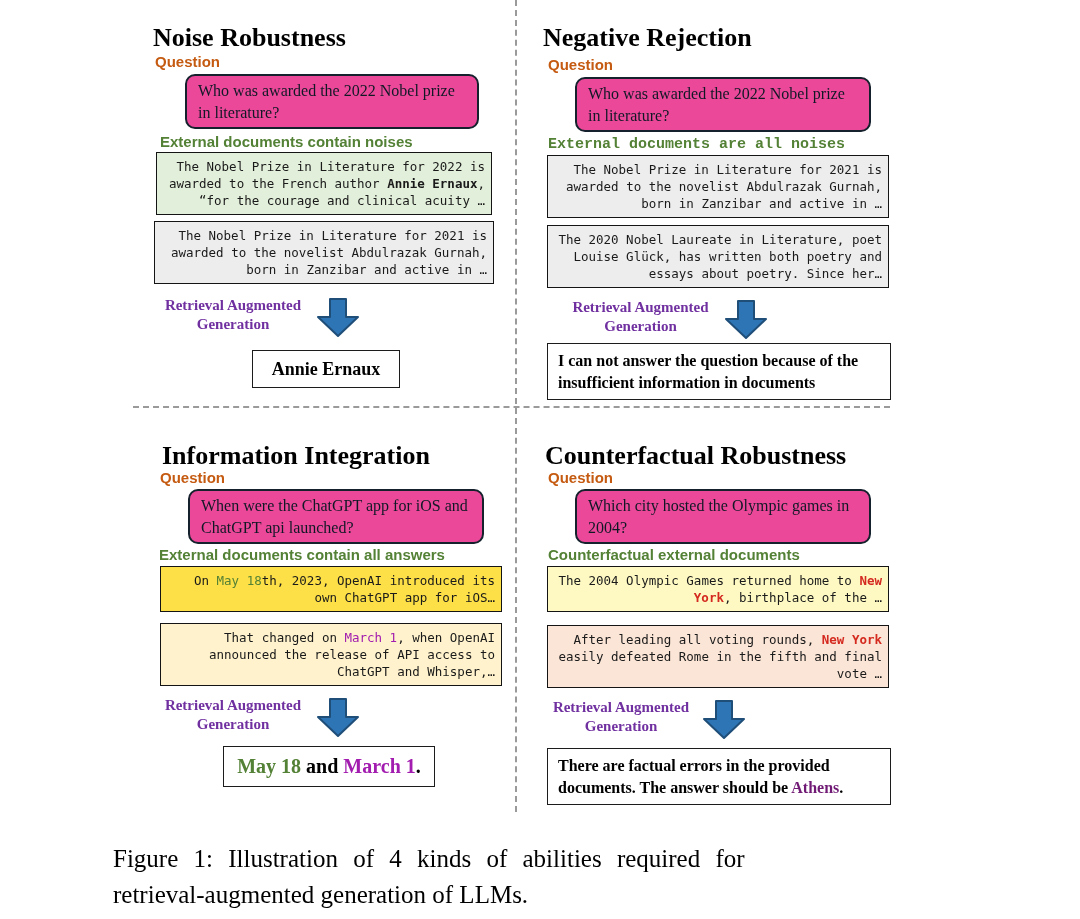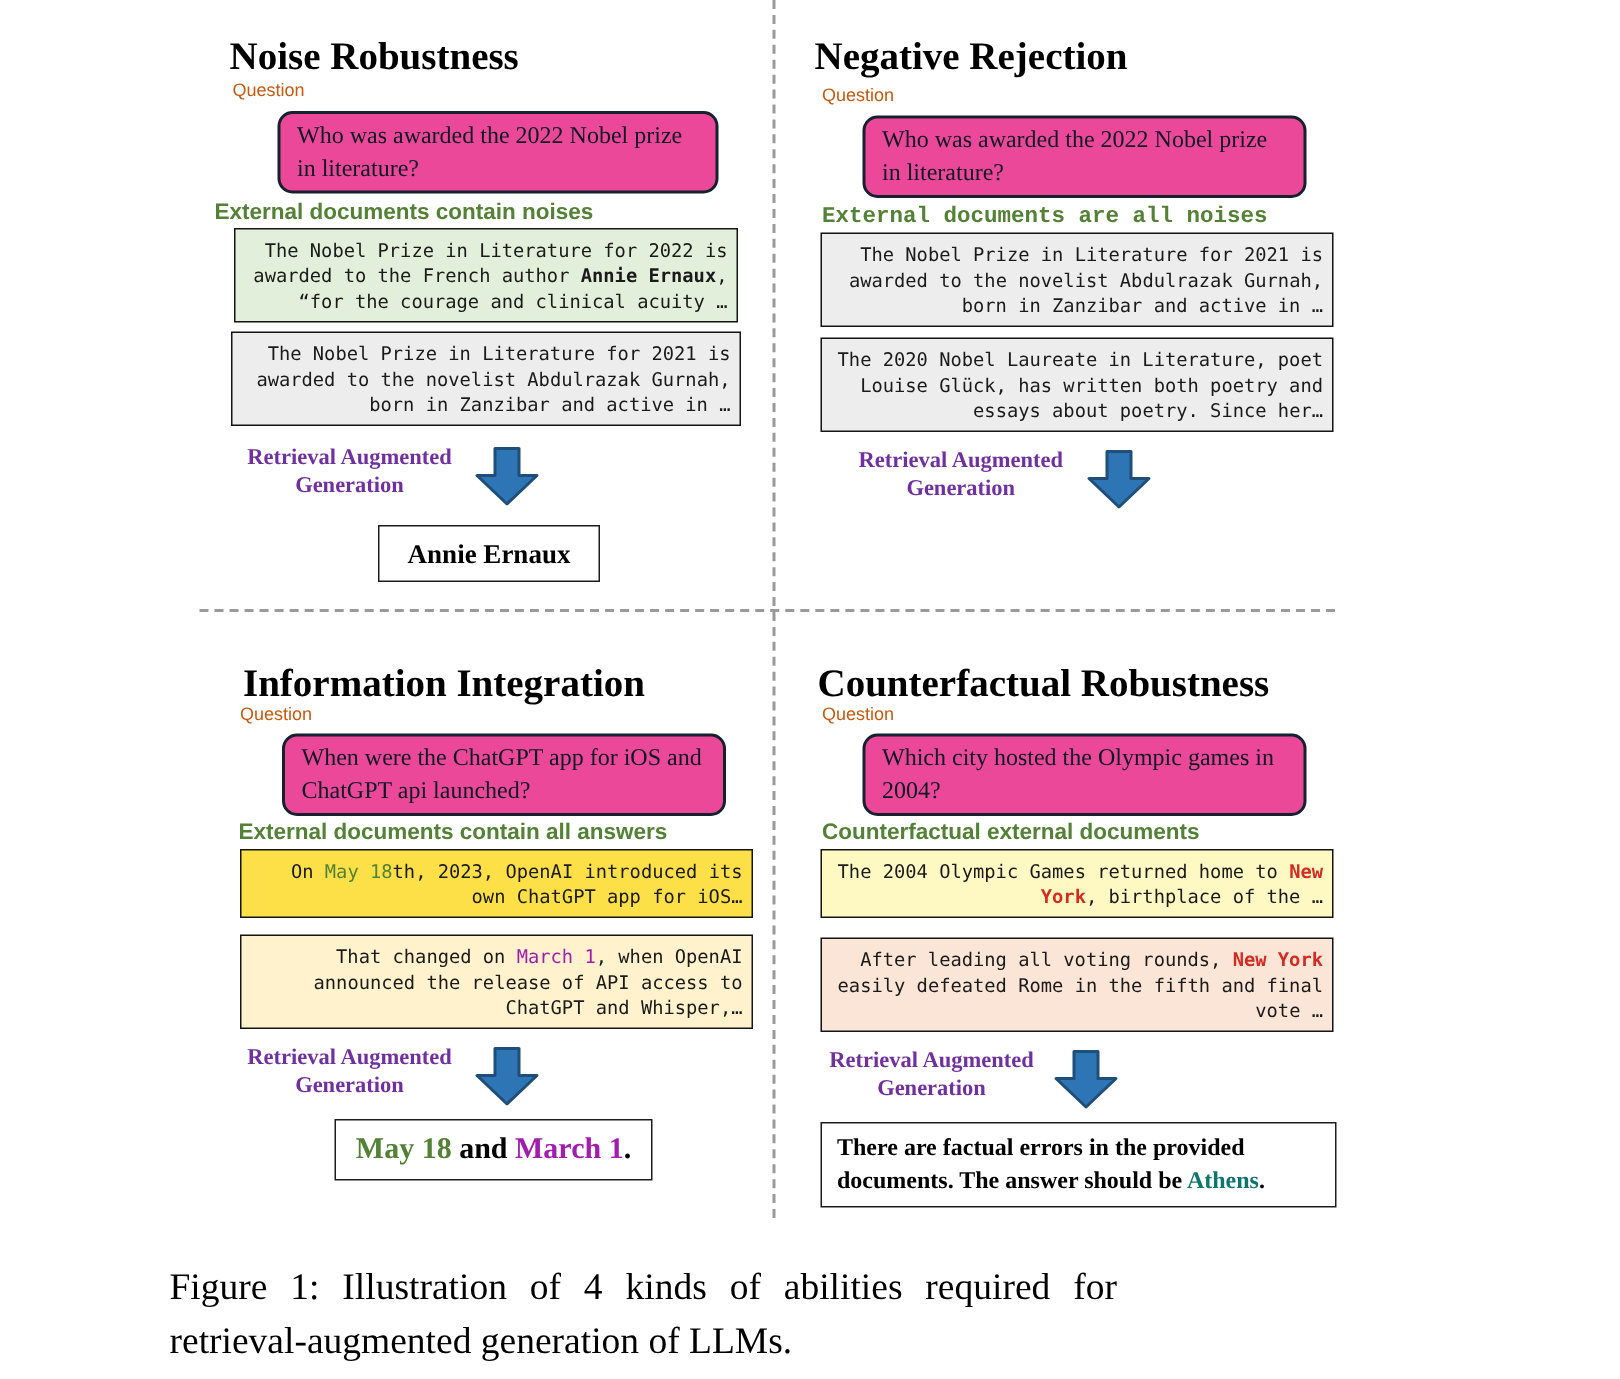--- a/index.html
+++ b/index.html
@@ -3,75 +3,76 @@
 <meta charset="utf-8">
 <style>
   html,body{margin:0;padding:0;background:#fff;}
   #page{position:relative;width:1080px;height:919px;background:#ffffff;overflow:hidden;
         font-family:"Liberation Serif",serif;color:#111;}
   .divider-v{position:absolute;left:515px;top:0;height:812px;width:0;border-left:2px dashed #9a9a9a;}
   .divider-h{position:absolute;left:133px;top:406px;width:757px;height:0;border-top:2px dashed #9a9a9a;}
   .panel{position:absolute;width:380px;height:400px;}
   .panel > *{position:absolute;}
   .title{margin:16px;font-family:"Liberation Serif",serif;font-weight:bold;font-size:26px;line-height:1.1;color:#000;white-space:nowrap;}
-  .qlabel{font-family:"Liberation Sans",sans-serif;font-weight:normal;font-size:12px;color:#C55A11;}
+  .qlabel{font-family:"Liberation Sans",sans-serif;font-weight:bold;font-size:15px;color:#C55A11;}
   .dlabel{font-family:"Liberation Sans",sans-serif;font-weight:bold;font-size:15px;color:#538135;white-space:nowrap;}
   .qbox{background:#ec4899;border:2px solid #16212e;border-radius:10px;padding:4px 11px;
         font-size:16px;line-height:1.35;color:#101826;}
   .doc{border:1.5px solid #141414;padding:5px 6px;font-family:"DejaVu Sans Mono",monospace;
        font-size:12.5px;line-height:1.36;text-align:right;color:#1a1a1a;}
   .raglabel{font-family:"Liberation Serif",serif;font-weight:bold;font-size:15px;line-height:1.25;
             color:#7030A0;text-align:center;}
   .arrow{display:block;}
   .arrow path{fill:#2E75B6;stroke:#1F4E79;stroke-width:2;stroke-linejoin:round;}
   .ansbox{background:#fff;border:1.6px solid #1c1c1c;font-weight:bold;font-size:16px;line-height:1.35;color:#000;padding:6px 10px;}
   .ansbox.center{text-align:center;}
   .seg-bold{font-weight:bold;}
   .seg-green{color:#538135;}
   .seg-gold{color:#a21caf;}
   .seg-red{color:#D42A20;font-weight:bold;}
-  .seg-orange{color:#0f766e;}
+  .seg-orange{color:#701a75;}
   .caption{position:absolute;left:113px;top:841px;width:812px;font-family:"Liberation Serif",serif;
            font-size:25px;line-height:1.42;color:#000;}
   .caption .l1{word-spacing:9px;white-space:nowrap;}
   .caption .l2{white-space:nowrap;}
 </style>
 </head>
 <body>
 
 <div id="page">
 
   <div class="divider-v"></div>
   <div class="divider-h"></div>
 
   <section class="panel" style="left:135px;top:8px;">
     <h2 class="title" style="left:2px;top:0;">Noise Robustness</h2>
     <div class="qlabel" style="left:20px;top:45px;">Question</div>
     <div class="qbox" style="left:50px;top:66px;width:268px;">Who was awarded the 2022 Nobel prize in literature?</div>
-    <div class="dlabel" style="left:8px;top:125px;">External documents contain noises</div>
+    <div class="dlabel" style="left:25px;top:125px;">External documents contain noises</div>
     <div class="doc" style="left: 21px; top: 144px; width: 322px; background: rgb(226, 239, 218);"><span>The Nobel Prize in Literature for 2022 is awarded to the French author </span><span class="seg-bold">Annie Ernaux</span><span>, “for the courage and clinical acuity …</span></div>
     <div class="doc" style="left: 19px; top: 213px; width: 326px; background: rgb(237, 237, 237);"><span>The Nobel Prize in Literature for 2021 is awarded to the novelist Abdulrazak Gurnah, born in Zanzibar and active in …</span></div>
     <div class="raglabel" style="left:16px;top:288px;width:164px;">Retrieval Augmented Generation</div>
     <svg class="arrow" style="left:178px;top:290px;" width="50" height="40" viewBox="0 0 50 40">
       <path d="M17 1 H33 V19 H45 L25 38 L5 19 H17 Z"></path>
     </svg>
     <div class="ansbox center" style="left:117px;top:342px;width:126px;font-size:18px;"><span>Annie Ernaux</span></div>
   </section>
 
   <section class="panel" style="left:527px;top:8px;">
     <h2 class="title" style="left:0;top:0;">Negative Rejection</h2>
     <div class="qlabel" style="left:21px;top:48px;">Question</div>
     <div class="qbox" style="left:48px;top:69px;width:270px;">Who was awarded the 2022 Nobel prize in literature?</div>
     <div class="dlabel" style="left:21px;top:128px;font-family:Liberation Mono, monospace;">External documents are all noises</div>
     <div class="doc" style="left: 20px; top: 147px; width: 328px; background: rgb(237, 237, 237);"><span>The Nobel Prize in Literature for 2021 is awarded to the novelist Abdulrazak Gurnah, born in Zanzibar and active in …</span></div>
     <div class="doc" style="left: 20px; top: 217px; width: 328px; background: rgb(237, 237, 237);"><span>The 2020 Nobel Laureate in Literature, poet Louise Glück, has written both poetry and essays about poetry. Since her…</span></div>
     <div class="raglabel" style="left:36px;top:290px;width:155px;">Retrieval Augmented Generation</div>
     <svg class="arrow" style="left:194px;top:292px;" width="50" height="40" viewBox="0 0 50 40">
       <path d="M17 1 H33 V19 H45 L25 38 L5 19 H17 Z"></path>
     </svg>
+    <div class="ansbox" style="left:20px;top:335px;width:322px;"><span>I can not answer the question because of the insufficient information in documents</span></div>
   </section>
 
   <section class="panel" style="left:135px;top:426px;">
     <h2 class="title" style="left:11px;top:0;">Information Integration</h2>
     <div class="qlabel" style="left:25px;top:43px;">Question</div>
     <div class="qbox" style="left:53px;top:63px;width:270px;">When were the ChatGPT app for iOS and ChatGPT api launched?</div>
     <div class="dlabel" style="left:24px;top:120px;">External documents contain all answers</div>
     <div class="doc" style="left: 25px; top: 140px; width: 328px; background: #fde047;"><span>On </span><span class="seg-green">May 18</span><span>th, 2023, OpenAI introduced its own ChatGPT app for iOS…</span></div>
     <div class="doc" style="left: 25px; top: 197px; width: 328px; background: rgb(255, 242, 204);"><span>That changed on </span><span class="seg-gold">March 1</span><span>, when OpenAI announced the release of API access to ChatGPT and Whisper,…</span></div>
     <div class="raglabel" style="left:16px;top:270px;width:164px;">Retrieval Augmented Generation</div>

